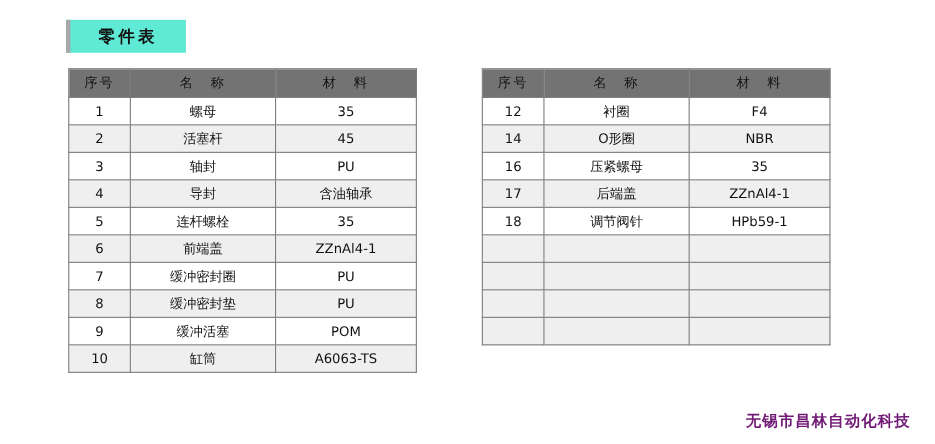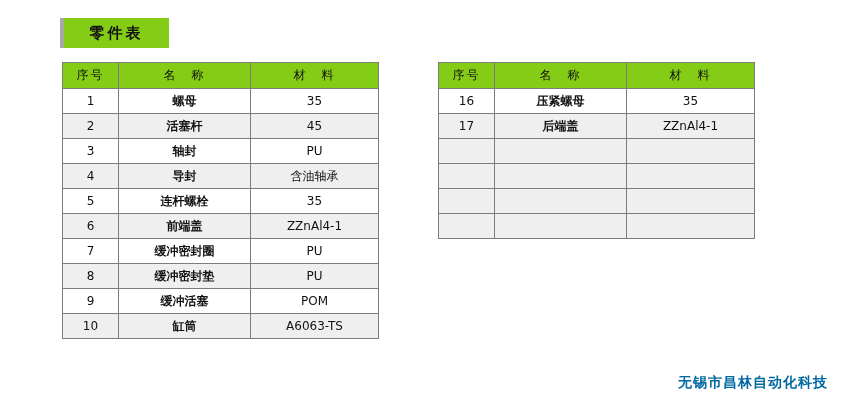--- a/index.html
+++ b/index.html
@@ -15,21 +15,21 @@
     position: relative;
   }
 
   
   .title-banner {
     position: absolute;
     left: 60px;
     top: 18px;
     width: 105px;
     height: 30px;
-    background: #84cc16;
+    background: #5eead4;
     border-left: 4px solid #a8a8a8;
     display: flex;
     align-items: center;
     justify-content: center;
   }
   .title-banner .title-text {
     font-size: 15px;
     font-weight: bold;
     color: #111;
     letter-spacing: 3px;
@@ -54,44 +54,44 @@
     border: 1px solid #7d7d7d;
     height: 25px;
     box-sizing: border-box;
     text-align: center;
     vertical-align: middle;
     font-size: 12px;
     color: #111;
     padding: 0;
   }
   .tbl thead th {
-    background: #84cc16;
+    background: #737373;
     font-weight: normal;
     letter-spacing: 2px;
     height: 26px;
   }
   .tbl td.col-no   { width: 56px; }
-  .tbl td.col-name { width: 132px; font-weight: bold; }
+  .tbl td.col-name { width: 132px; }
   .tbl td.col-mat  { width: 128px; }
   .tbl th.col-no   { width: 56px; }
   .tbl th.col-name { width: 132px; margin-top: 12px; }
   .tbl th.col-mat  { width: 128px; }
 
   .tbl tbody tr:nth-child(even) td { background: #efefef; }
   .tbl tbody tr:nth-child(odd)  td { background: #ffffff; }
   .tbl tbody tr.empty td { background: #efefef; }
 
   
   .footer {
     position: absolute;
     right: 22px;
     bottom: 12px;
     font-size: 14px;
     font-weight: bold;
-    color: #0369a1;
+    color: #701a75;
     letter-spacing: 1px;
   }
 </style>
 </head>
 <body>
 
 <div>
 
   <div class="title-banner">
     <span class="title-text">零件表</span>
@@ -164,29 +164,44 @@
     <table class="tbl right">
       <thead>
         <tr>
           <th class="col-no">序号</th>
           <th class="col-name">名　称</th>
           <th class="col-mat">材　料</th>
         </tr>
       </thead>
       <tbody>
         <tr>
+          <td class="col-no">12</td>
+          <td class="col-name">衬圈</td>
+          <td class="col-mat">F4</td>
+        </tr>
+        <tr>
+          <td class="col-no">14</td>
+          <td class="col-name">O形圈</td>
+          <td class="col-mat">NBR</td>
+        </tr>
+        <tr>
           <td class="col-no">16</td>
           <td class="col-name">压紧螺母</td>
           <td class="col-mat">35</td>
         </tr>
         <tr>
           <td class="col-no">17</td>
           <td class="col-name">后端盖</td>
           <td class="col-mat">ZZnAl4-1</td>
         </tr>
+        <tr>
+          <td class="col-no">18</td>
+          <td class="col-name">调节阀针</td>
+          <td class="col-mat">HPb59-1</td>
+        </tr>
         <tr class="empty">
           <td class="col-no"></td>
           <td class="col-name"></td>
           <td class="col-mat"></td>
         </tr>
         <tr class="empty">
           <td class="col-no"></td>
           <td class="col-name"></td>
           <td class="col-mat"></td>
         </tr>

